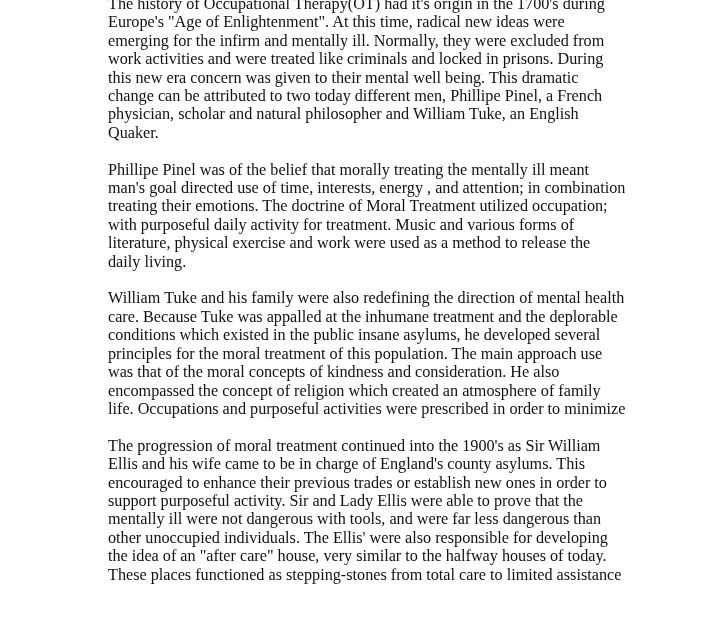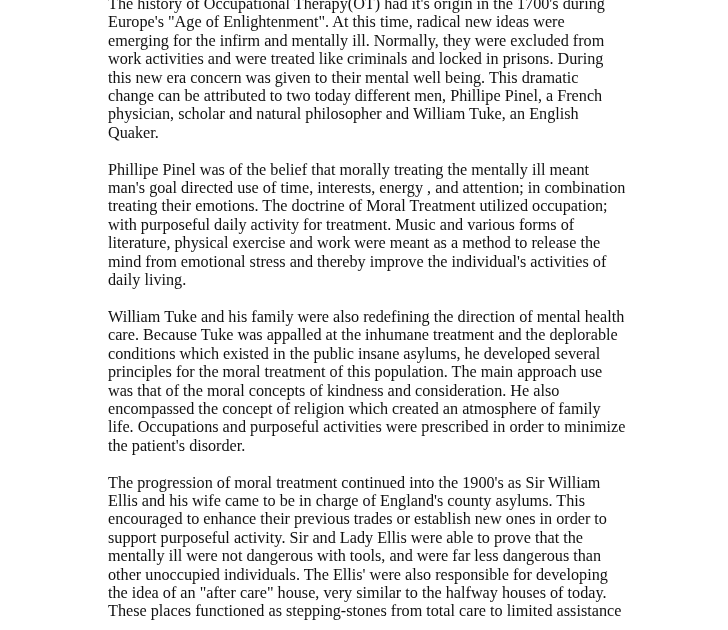--- a/index.html
+++ b/index.html
@@ -29,33 +29,31 @@
     <span class="line">this new era concern was given to their mental well being. This dramatic</span>
     <span class="line">change can be attributed to two today different men, Phillipe Pinel, a French</span>
     <span class="line">physician, scholar and natural philosopher and William Tuke, an English</span>
     <span class="line">Quaker.</span>
   </p>
   <p class="para">
     <span class="line">Phillipe Pinel was of the belief that morally treating the mentally ill meant</span>
     <span class="line">man's goal directed use of time, interests, energy , and attention; in combination</span>
     <span class="line">treating their emotions. The doctrine of Moral Treatment utilized occupation;</span>
     <span class="line">with purposeful daily activity for treatment. Music and various forms of</span>
-    <span class="line">literature, physical exercise and work were meant as a method to release the</span>
-    <span class="line">mind from emotional stress and thereby improve the individual's activities of</span>
+    <span class="line">literature, physical exercise and work were used as a method to release the</span>
     <span class="line">daily living.</span>
   </p>
   <p class="para">
     <span class="line">William Tuke and his family were also redefining the direction of mental health</span>
     <span class="line">care. Because Tuke was appalled at the inhumane treatment and the deplorable</span>
     <span class="line">conditions which existed in the public insane asylums, he developed several</span>
     <span class="line">principles for the moral treatment of this population. The main approach use</span>
     <span class="line">was that of the moral concepts of kindness and consideration. He also</span>
     <span class="line">encompassed the concept of religion which created an atmosphere of family</span>
     <span class="line">life. Occupations and purposeful activities were prescribed in order to minimize</span>
-    <span class="line">the patient's disorder.</span>
   </p>
   <p class="para">
     <span class="line">The progression of moral treatment continued into the 1900's as Sir William</span>
     <span class="line">Ellis and his wife came to be in charge of England's county asylums. This</span>
     <span class="line">encouraged to enhance their previous trades or establish new ones in order to</span>
     <span class="line">support purposeful activity. Sir and Lady Ellis were able to prove that the</span>
     <span class="line">mentally ill were not dangerous with tools, and were far less dangerous than</span>
     <span class="line">other unoccupied individuals. The Ellis' were also responsible for developing</span>
     <span class="line">the idea of an "after care" house, very similar to the halfway houses of today.</span>
     <span class="line">These places functioned as stepping-stones from total care to limited assistance</span>

